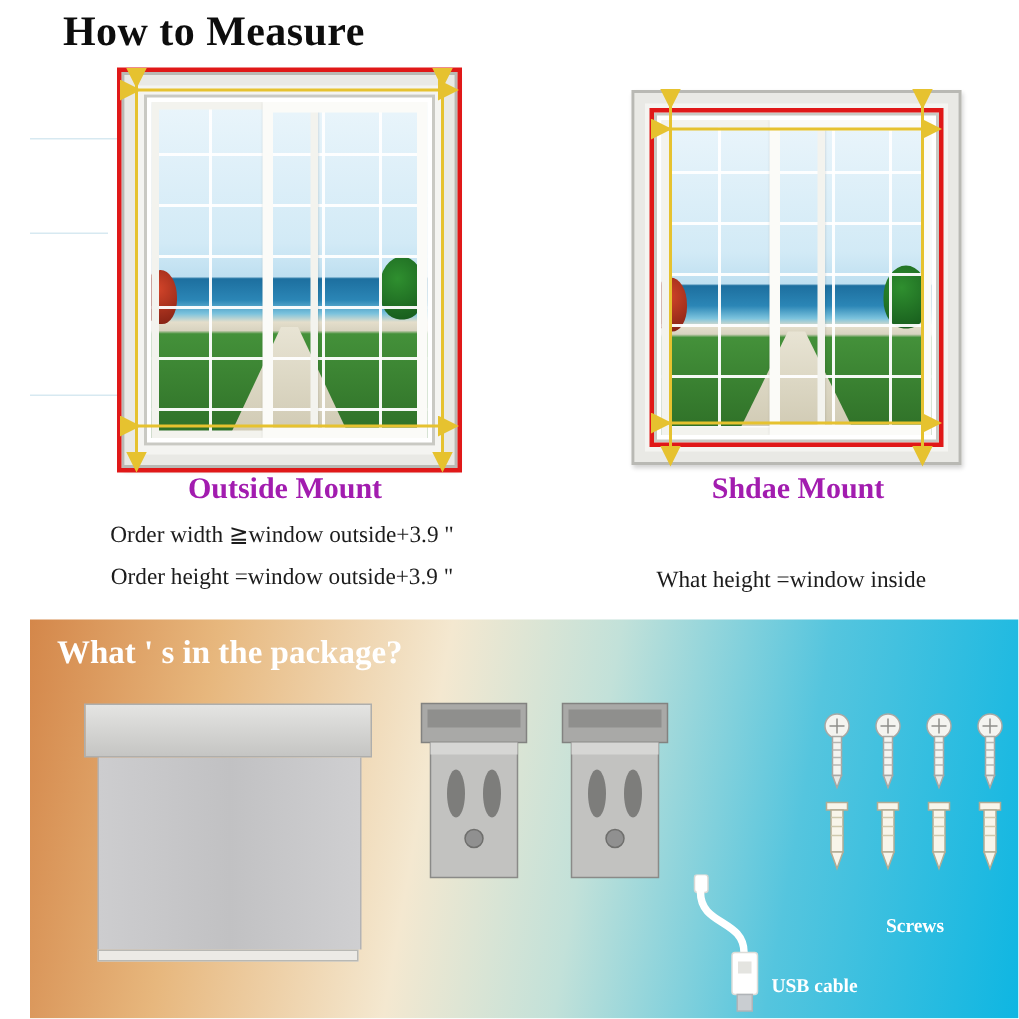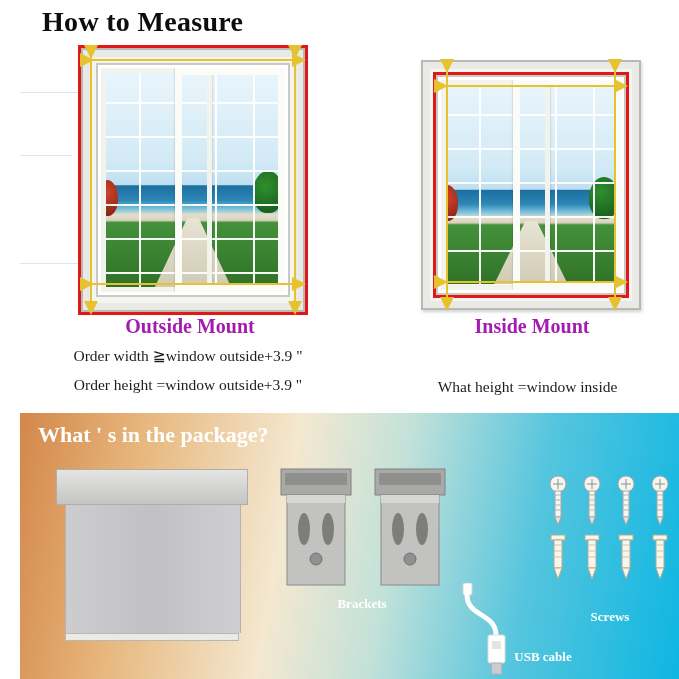--- a/index.html
+++ b/index.html
@@ -146,21 +146,21 @@
         </marker>
       </defs>
       <line x1="24" y1="30" x2="204" y2="30" stroke="#e6c22f" stroke-width="2" marker-start="url(#arwI)" marker-end="url(#arwI)"></line>
       <line x1="30" y1="10" x2="30" y2="248" stroke="#e6c22f" stroke-width="2" marker-start="url(#arwI)" marker-end="url(#arwI)"></line>
       <line x1="198" y1="10" x2="198" y2="248" stroke="#e6c22f" stroke-width="2" marker-start="url(#arwI)" marker-end="url(#arwI)"></line>
       <line x1="24" y1="226" x2="204" y2="226" stroke="#e6c22f" stroke-width="2" marker-start="url(#arwI)" marker-end="url(#arwI)"></line>
     </svg>
   </div>
 
   <div class="mount-label mount-label-outside">Outside Mount</div>
-  <div class="mount-label mount-label-inside">Inside Mount</div>
+  <div class="mount-label mount-label-inside">Shdae Mount</div>
 
   <div class="rule rule-o1">Order width ≧window outside+3.9 "</div>
   <div class="rule rule-o2">Order height =window outside+3.9 "</div>
   <div class="rule rule-i2">What height =window inside</div>
 
   <div class="package">
     <div class="pkg-title">What ' s in the package?</div>
 
     <div class="roller">
       <div class="cassette"></div>
@@ -179,21 +179,20 @@
     </svg>
     <svg class="bracket-svg bracket-b" width="78" height="122" viewBox="0 0 78 122">
       <rect x="4" y="2" width="70" height="26" fill="#a9a9a7" stroke="#828280" stroke-width="1"></rect>
       <rect x="8" y="6" width="62" height="12" fill="#8f8f8d"></rect>
       <rect x="10" y="28" width="58" height="90" fill="#c2c2c0" stroke="#8a8a88" stroke-width="1"></rect>
       <ellipse cx="27" cy="62" rx="6" ry="16" fill="#7d7d7b"></ellipse>
       <ellipse cx="51" cy="62" rx="6" ry="16" fill="#7d7d7b"></ellipse>
       <circle cx="39" cy="92" r="6" fill="#909090" stroke="#6f6f6d"></circle>
       <rect x="10" y="28" width="58" height="8" fill="#d6d6d4"></rect>
     </svg>
-    <div class="pkg-label lbl-brackets">Brackets</div>
 
     <svg class="screws-svg" width="132" height="112" viewBox="0 0 132 112">
       <g stroke="#a8a8a4" fill="#f4f4f0">
         <g transform="translate(14,0)">
           <circle cx="0" cy="9" r="8"></circle>
             <path d="M-5,9H5M0,4V14" stroke="#8f8f8b" fill="none"></path>
           <rect x="-3" y="16" width="6" height="26"></rect>
           <path d="M-3,20H3M-3,25H3M-3,30H3M-3,35H3" stroke="#b5b5b1"></path>
           <path d="M-3,42L0,50L3,42Z" fill="#e8e8e4"></path>
         </g>

